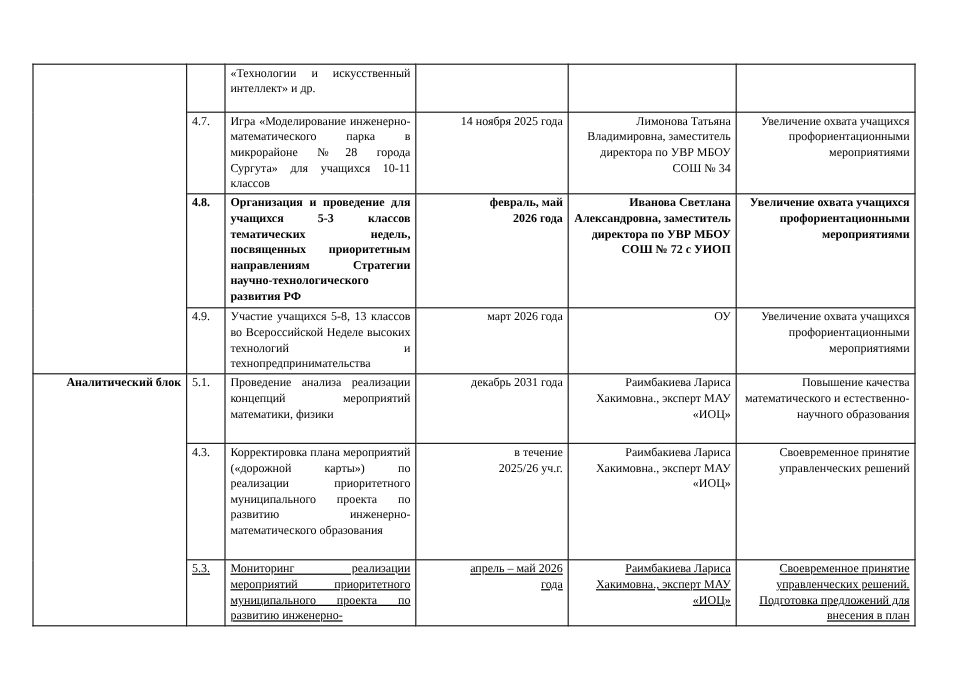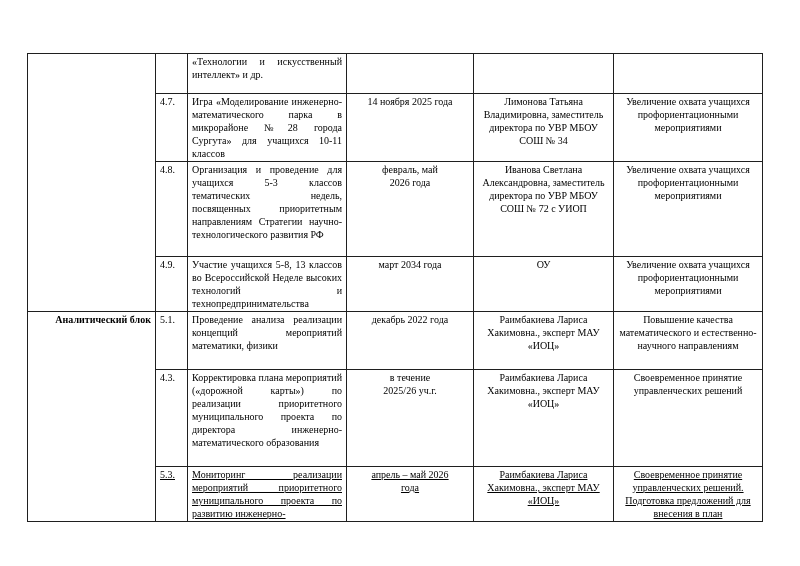--- a/index.html
+++ b/index.html
@@ -22,25 +22,25 @@
     vertical-align:top;
     padding:1px 4px;
     font-size:10px;
     line-height:13px;
     overflow:hidden;
     word-wrap:break-word;
   }
   td.sec  { font-weight:bold; text-align:right; padding-top:2px; }
   td.num  { padding:1px 2px; }
   td.act  { text-align:justify; padding:1px 5px; }
-  td.ctr  { text-align:center; white-space:pre-line; }
+  td.ctr  { text-align:right; white-space:pre-line; }
   td.big  { font-size:13.5px; line-height:14px; }
   tr.h40 { height:40px; }
   tr.h65 { height:65px; }
-  tr.h95 { height:95px; }
+  tr.h95 { height:95px;font-weight:bold; }
   tr.h53 { height:53px; }
   tr.h58 { height:58px; }
   tr.h97 { height:97px; }
   tr.h51 { height:51px;text-decoration:underline; }
 </style>
 </head>
 <body>
 
 <div class="page">
   <table class="plan">
@@ -76,37 +76,37 @@
       <td class="act">Организация и проведение для учащихся 5-3 классов тематических недель, посвященных приоритетным направлениям Стратегии научно-технологического развития РФ</td>
       <td class="ctr">февраль, май
 2026 года</td>
       <td class="ctr">Иванова Светлана Александровна, заместитель директора по УВР МБОУ СОШ № 72 с УИОП</td>
       <td class="ctr">Увеличение охвата учащихся профориентационными мероприятиями</td>
     </tr>
 
     <tr class="h53">
       <td class="num">4.9.</td>
       <td class="act">Участие учащихся 5-8, 13 классов во Всероссийской Неделе высоких технологий и технопредпринимательства</td>
-      <td class="ctr">март 2034 года</td>
+      <td class="ctr">март 2026 года</td>
       <td class="ctr">ОУ</td>
       <td class="ctr">Увеличение охвата учащихся профориентационными мероприятиями</td>
     </tr>
 
     <tr class="h58">
       <td class="sec" rowspan="3">Аналитический блок</td>
       <td class="num">5.1.</td>
       <td class="act">Проведение анализа реализации концепций мероприятий математики, физики</td>
-      <td class="ctr">декабрь 2022 года</td>
+      <td class="ctr">декабрь 2031 года</td>
       <td class="ctr">Раимбакиева Лариса Хакимовна., эксперт МАУ «ИОЦ»</td>
-      <td class="ctr big">Повышение качества математического и естественно-научного направлениям</td>
+      <td class="ctr big">Повышение качества математического и естественно-научного образования</td>
     </tr>
 
     <tr class="h97">
       <td class="num">4.3.</td>
-      <td class="act">Корректировка плана мероприятий («дорожной карты») по реализации приоритетного муниципального проекта по директора инженерно-математического образования</td>
+      <td class="act">Корректировка плана мероприятий («дорожной карты») по реализации приоритетного муниципального проекта по развитию инженерно-математического образования</td>
       <td class="ctr">в течение
 2025/26 уч.г.</td>
       <td class="ctr">Раимбакиева Лариса Хакимовна., эксперт МАУ «ИОЦ»</td>
       <td class="ctr">Своевременное принятие управленческих решений</td>
     </tr>
 
     <tr class="h51">
       <td class="num">5.3.</td>
       <td class="act">Мониторинг реализации мероприятий приоритетного муниципального проекта по развитию инженерно-</td>
       <td class="ctr">апрель – май 2026

